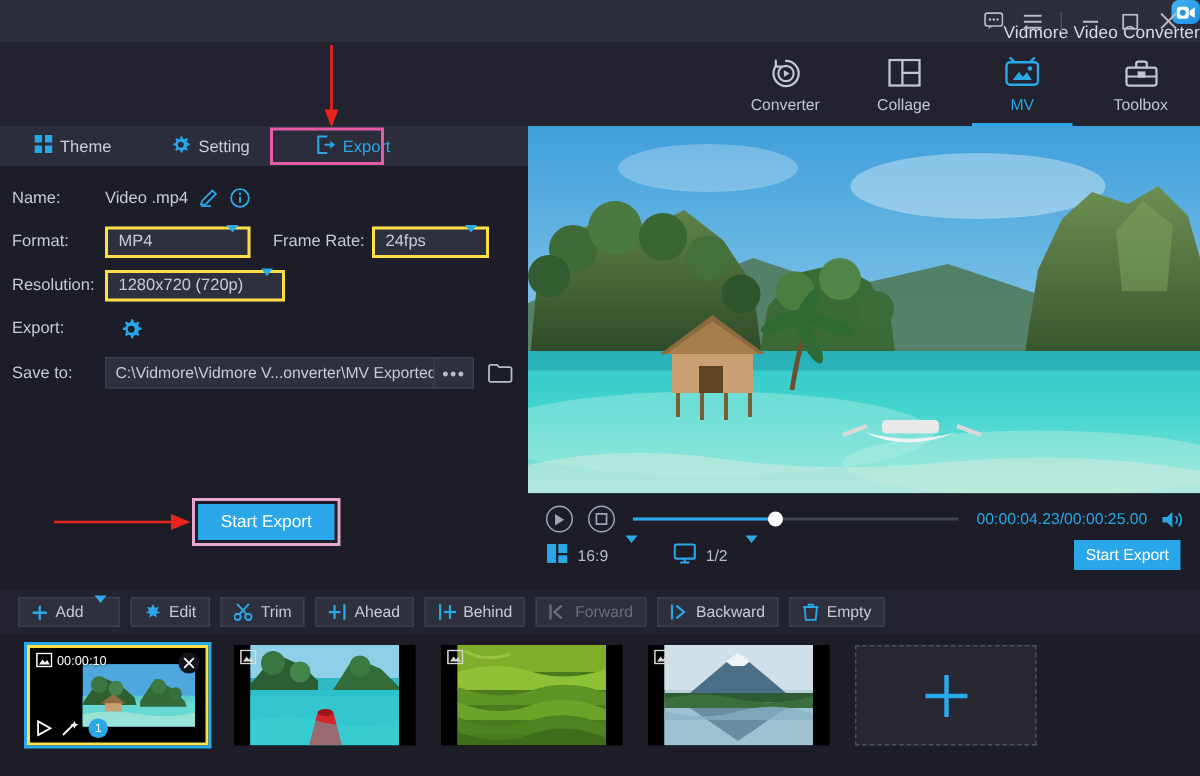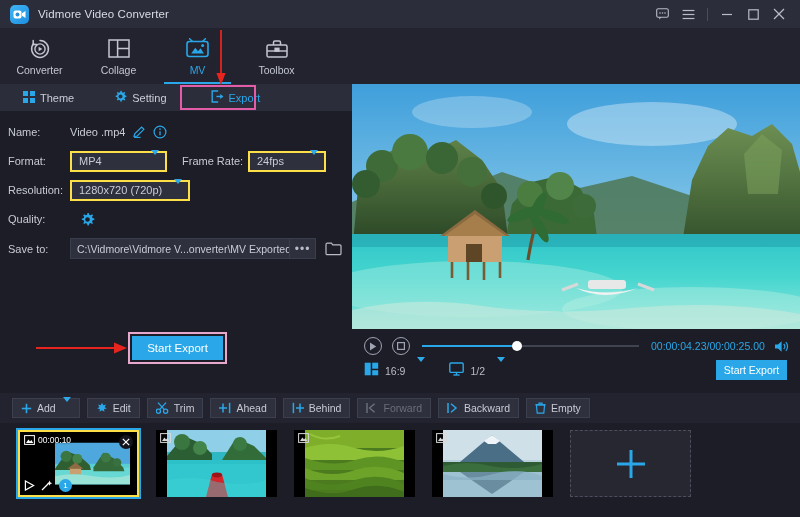--- a/index.html
+++ b/index.html
@@ -8,41 +8,41 @@
     background: #1c1d27;
     font-family: "Liberation Sans", sans-serif;
     overflow: hidden;
     color: #d6d8e0;
   }
   #app { position: relative; width: 800px; height: 517px; background: #1c1d27; }
 
   
   .titlebar {
     position: absolute; left: 0; top: 0; width: 800px; height: 28px;
-    background: #2b2d3a; display: flex; align-items: center;
+    background: #2b2d3a; display: flex; align-items: flex-end; flex-direction: column;
   }
   .logo {
     width: 19px; height: 19px; margin-left: 10px; border-radius: 5px;
     background: linear-gradient(135deg,#3fb6f5,#1e8ee0);
     display: flex; align-items: center; justify-content: center;
   }
   .logo svg { display: block; }
   .app-title { margin-left: 9px; font-size: 11.5px; color: #d9dbe3; letter-spacing: .1px; }
   .win-right { position: absolute; right: 8px; top: 0; height: 28px; display: flex; align-items: center; gap: 0; }
   .winbtn {
     width: 26px; height: 28px; display: flex; align-items: center; justify-content: center;
     color: #b9bcc8;
   }
   .winbtn.sep { width: 13px; }
   .vdiv { width: 1px; height: 13px; background: #4a4d5e; }
 
   
   .topnav {
     position: absolute; left: 0; top: 28px; width: 800px; height: 56px;
-    background: #22232e; display: flex; align-items: center; justify-content: flex-start; gap: 0;
+    background: #22232e; display: flex; align-items: center; justify-content: flex-end; gap: 0;
   }
   .navitem {
     width: 79px; height: 56px; display: flex; flex-direction: column;
     align-items: center; justify-content: center; gap: 3px; position: relative;
     color: #c3c6d2; font-size: 10.5px;
   }
   .navitem.active { color: #29a7e8; }
   .navitem .nv-ico { height: 24px; display:flex; align-items:center; }
   .navitem.active::after {
     content: ""; position: absolute; left: 6px; right: 6px; bottom: 0;
@@ -364,21 +364,21 @@
 
     <div class="row">
       <span class="lbl">Resolution:</span>
       <div class="sel sel-res">
         <span>1280x720 (720p)</span>
         <span class="caret"><span class="caret-gl"></span></span>
       </div>
     </div>
 
     <div class="row">
-      <span class="lbl">Quality:</span>
+      <span class="lbl">Export:</span>
       <span class="gear-btn">
         <svg width="15" height="15" viewBox="0 0 15 15">
             <path d="M7.5 .9 l1.25 0 .4 1.75 1.45 .6 1.5-.95 .9 .9 -.95 1.5 .6 1.45 1.75 .4 0 1.25 -1.75 .4 -.6 1.45 .95 1.5 -.9 .9 -1.5-.95 -1.45 .6 -.4 1.75 -1.25 0 -.4-1.75 -1.45-.6 -1.5 .95 -.9-.9 .95-1.5 -.6-1.45 -1.75-.4 0-1.25 1.75-.4 .6-1.45 -.95-1.5 .9-.9 1.5 .95 1.45-.6 Z" fill="#2aa7e8"></path>
             <circle cx="7.5" cy="7.5" r="2.3" fill="#1c1d27"></circle>
           </svg>
       </span>
     </div>
 
 
     <div class="row" style="height:23px;">

